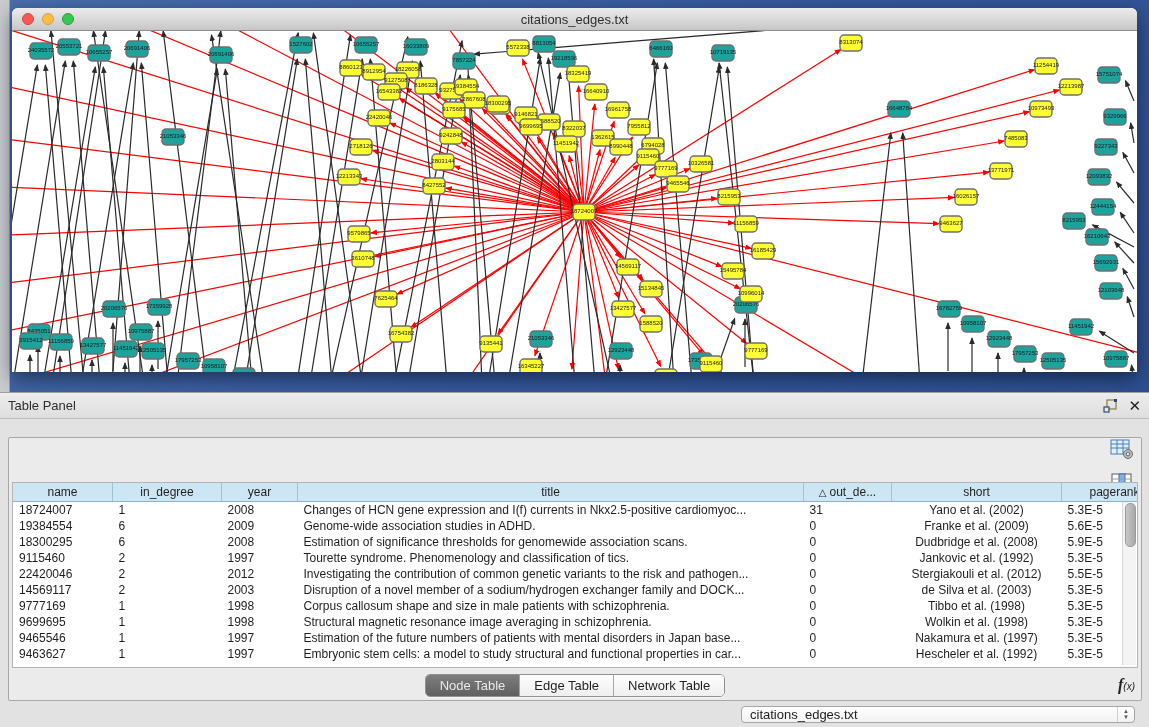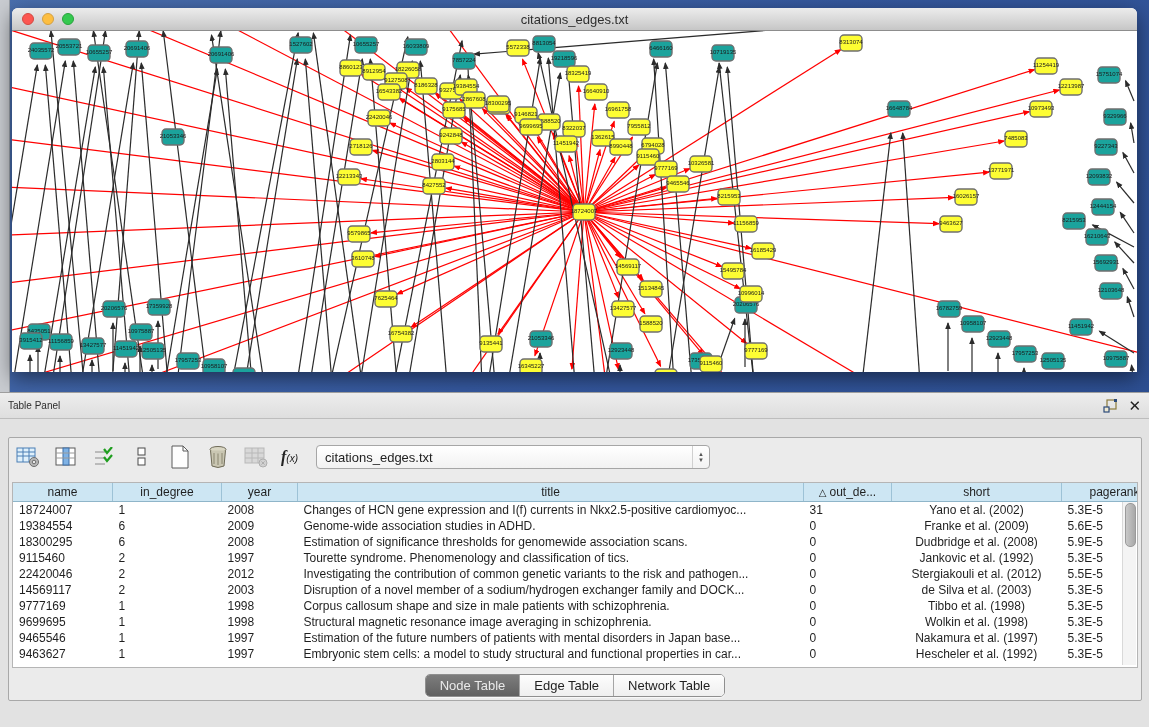--- a/index.html
+++ b/index.html
@@ -17,26 +17,26 @@
   .light.red{background:#fc5650;border:1px solid #d24942;}
   .light.yellow{background:#fdbe40;border:1px solid #d3a043;}
   .light.green{background:#35c94f;border:1px solid #2aa23d;}
   .canvas{position:relative;width:1125px;height:341px;background:#ffffff;overflow:hidden;}
   .canvas svg{display:block;}
   .graph-label{font-size:6px;fill:#1c1c1c;}
 
   
   .table-panel{position:absolute;left:0;top:392px;width:1149px;height:335px;background:#e2e2e2;border-top:1px solid #9e9e9e;}
   .panel-header{height:25px;display:flex;align-items:center;background:linear-gradient(#ededed,#dedede);border-bottom:1px solid #bdbdbd;padding:0 8px;}
-  .panel-title{font-size:10px;color:#2d2d2d;flex:1;}
+  .panel-title{font-size:13px;color:#2d2d2d;flex:1;}
   .panel-header .hicon{margin-left:10px;cursor:default;display:flex;align-items:center;}
   .close-x{font-size:15px;font-weight:bold;color:#222;line-height:1;}
 
   .content-box{position:absolute;left:8px;top:44px;width:1132px;height:262px;background:#ebebeb;border:1px solid #a8a8a8;border-radius:2px;}
-  .toolbar{height:38px;display:flex;align-items:center;padding:0 6px;gap:12px;}
+  .toolbar{height:38px;display:flex;align-items:flex-end;padding:0 6px;gap:12px;flex-direction:column;}
   .tbicon{display:flex;align-items:center;justify-content:center;width:26px;height:26px;}
   .fx{font-size:14px;color:#222;}
   .fx i{font-family:"Liberation Serif",serif;font-weight:bold;font-size:16px;}
   .fx .paren{font-size:10px;font-style:italic;}
   .combo{margin-left:6px;width:392px;height:22px;background:linear-gradient(#ffffff,#f2f2f2);border:1px solid #a6a6a6;border-radius:4px;display:flex;align-items:center;font-size:13px;color:#222;}
   .combo .val{flex:1;padding-left:8px;}
   .combo .spin{width:16px;display:flex;flex-direction:column;align-items:center;justify-content:center;gap:1px;border-left:1px solid #d0d0d0;height:100%;}
   .combo .spin span{font-size:6px;color:#555;line-height:5px;}
 
   .table-wrap{position:absolute;left:3px;top:44px;width:1124px;height:184px;background:#fff;border:1px solid #b5b5b5;overflow:hidden;}

